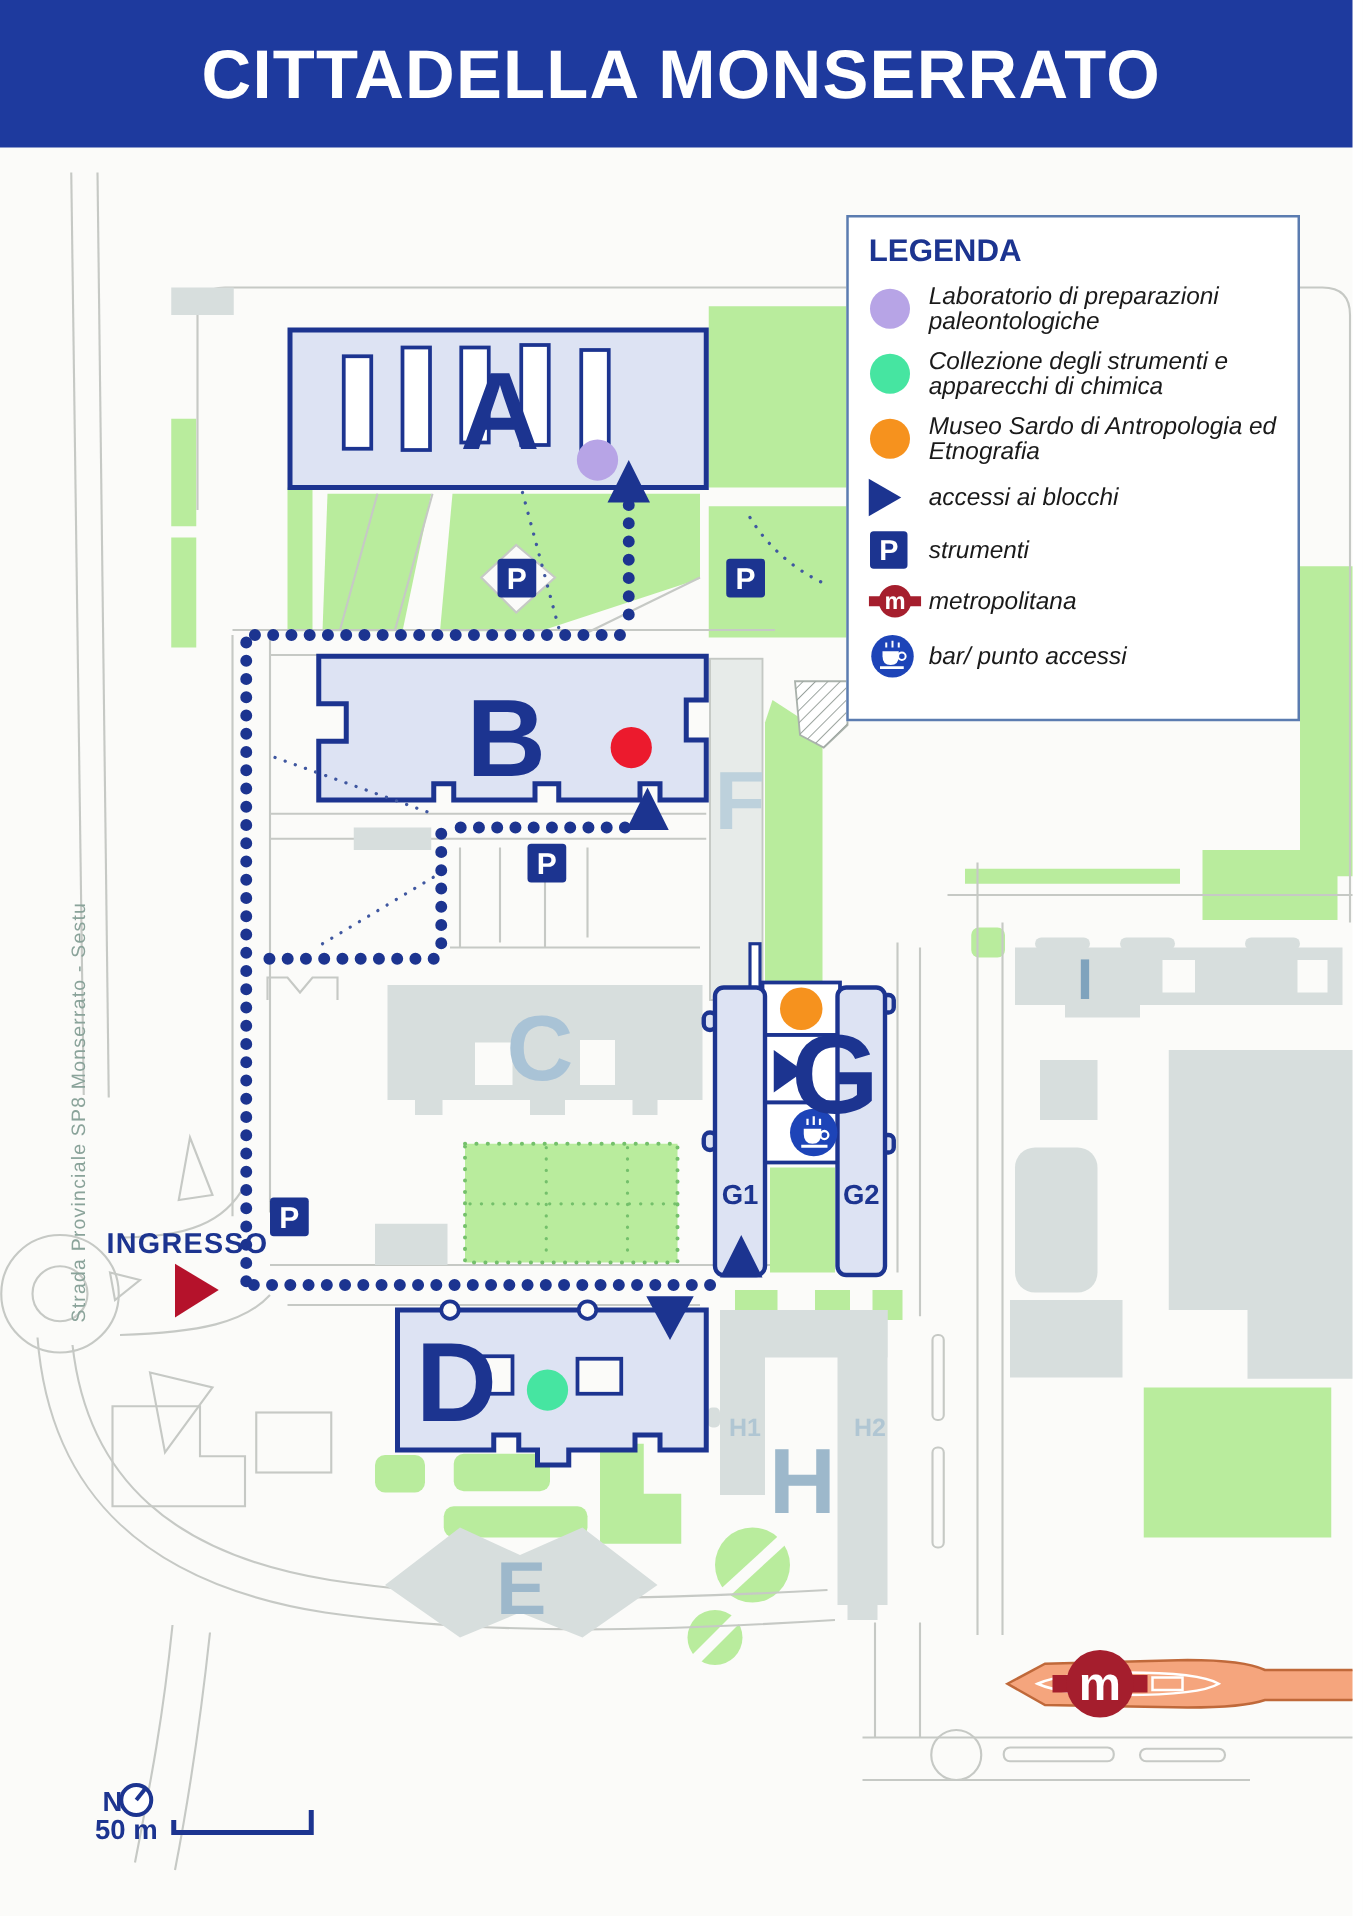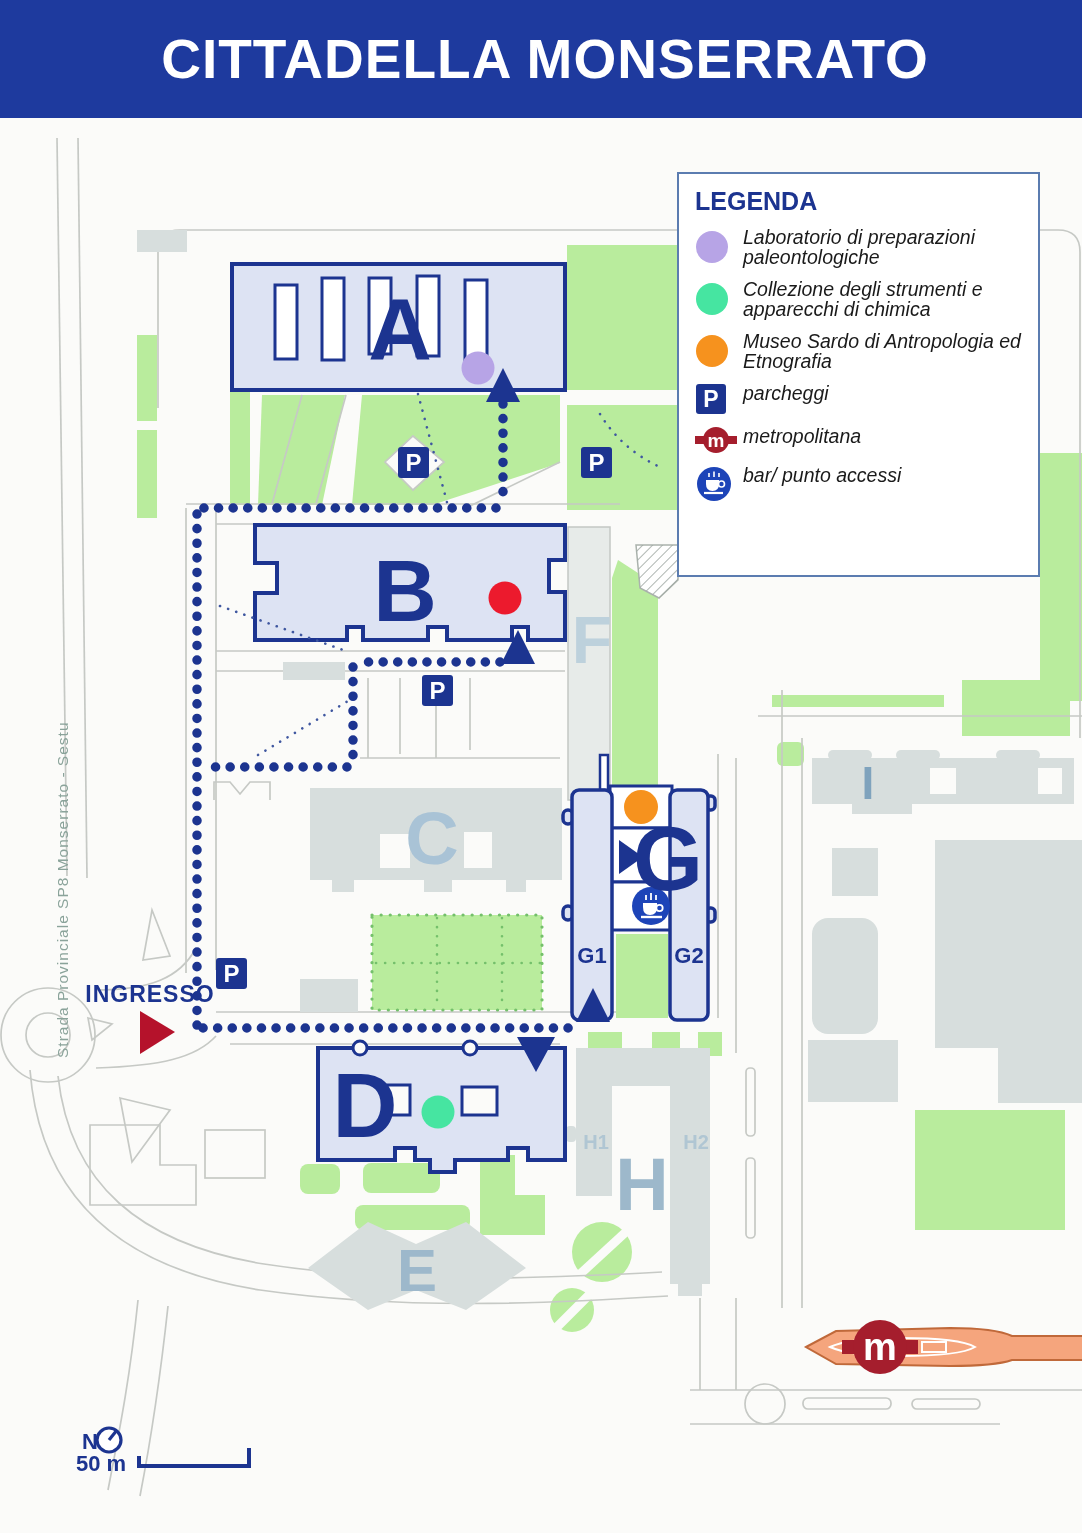--- a/index.html
+++ b/index.html
@@ -8,21 +8,21 @@
   
   #banner{position:absolute;left:0;top:0;width:1090px;height:118px;background:#1e3a9e;
           display:flex;align-items:center;justify-content:center;}
   #banner h1{margin:0;color:#fff;font-size:55px;font-weight:800;letter-spacing:1px;}
   
   #mapsvg{position:absolute;left:0;top:118px;}
   
   #legend{position:absolute;left:677px;top:172px;width:363px;height:405px;background:#fff;
           border:2px solid #5b7cb0;box-sizing:border-box;padding:13px 16px 24px 16px;}
   #legend .hd{color:#1c3490;font-weight:800;font-size:25px;margin:0 0 11px 0;}
-  .lg-item{display:flex;margin-bottom:11px;}
+  .lg-item{display:flex;align-items:center;margin-bottom:11px;}
   .lg-ic{width:48px;flex:0 0 48px;display:flex;align-items:center;}
   .lg-tx{font-size:19.5px;font-style:italic;color:#1a1a1a;line-height:1.05;}
   .tri-right{width:0;height:0;border-top:15px solid transparent;border-bottom:15px solid transparent;
              border-left:26px solid #1c3490;}
 </style>
 </head>
 <body>
 
 <div id="stage">
 
@@ -348,29 +348,35 @@
 
     <div class="lg-item">
       <span class="lg-ic">
         <svg width="34" height="34">
             <circle cx="17" cy="17" r="16" fill="#f6921e"></circle>
           </svg>
       </span>
       <span class="lg-tx">Museo Sardo di Antropologia ed Etnografia</span>
     </div>
 
+    <div class="lg-item">
+      <span class="lg-ic">
+          <span class="tri-right"></span>
+        </span>
+      <span class="lg-tx">accessi ai blocchi</span>
+    </div>
 
     <div class="lg-item">
       <span class="lg-ic">
         <svg width="32" height="32">
             <rect x="1" y="1" width="30" height="30" rx="3" fill="#1c3490"></rect>
           <text x="16" y="24" text-anchor="middle" font-size="23" font-weight="800" fill="#fff">P</text>
           </svg>
       </span>
-      <span class="lg-tx">parcheggi</span>
+      <span class="lg-tx">strumenti</span>
     </div>
 
     <div class="lg-item">
       <span class="lg-ic">
         <svg width="42" height="28">
           <rect x="0" y="10" width="10" height="8" fill="#a51e2d"></rect>
           <rect x="32" y="10" width="10" height="8" fill="#a51e2d"></rect>
           <circle cx="21" cy="14" r="13" fill="#a51e2d"></circle>
           <text x="21" y="20.5" text-anchor="middle" font-size="19" font-weight="800" fill="#fff">m</text>
         </svg>

